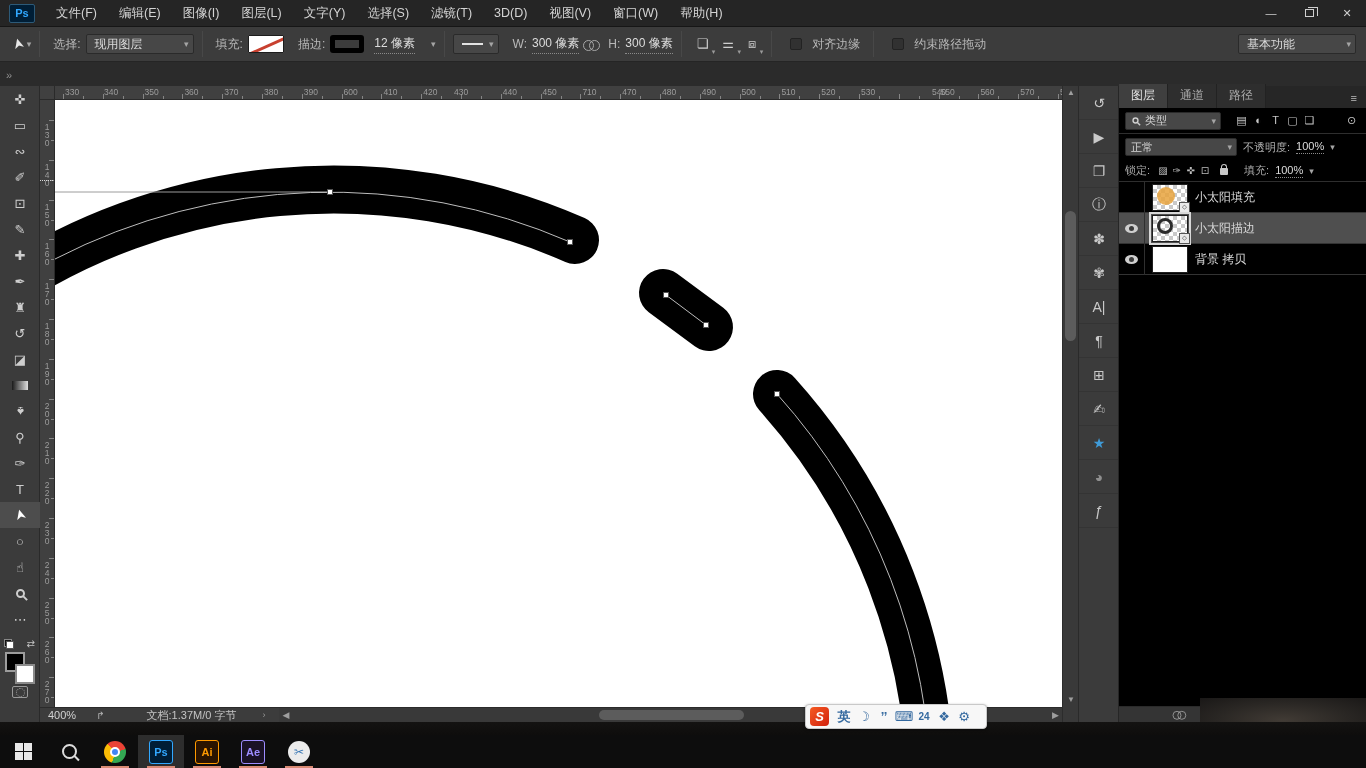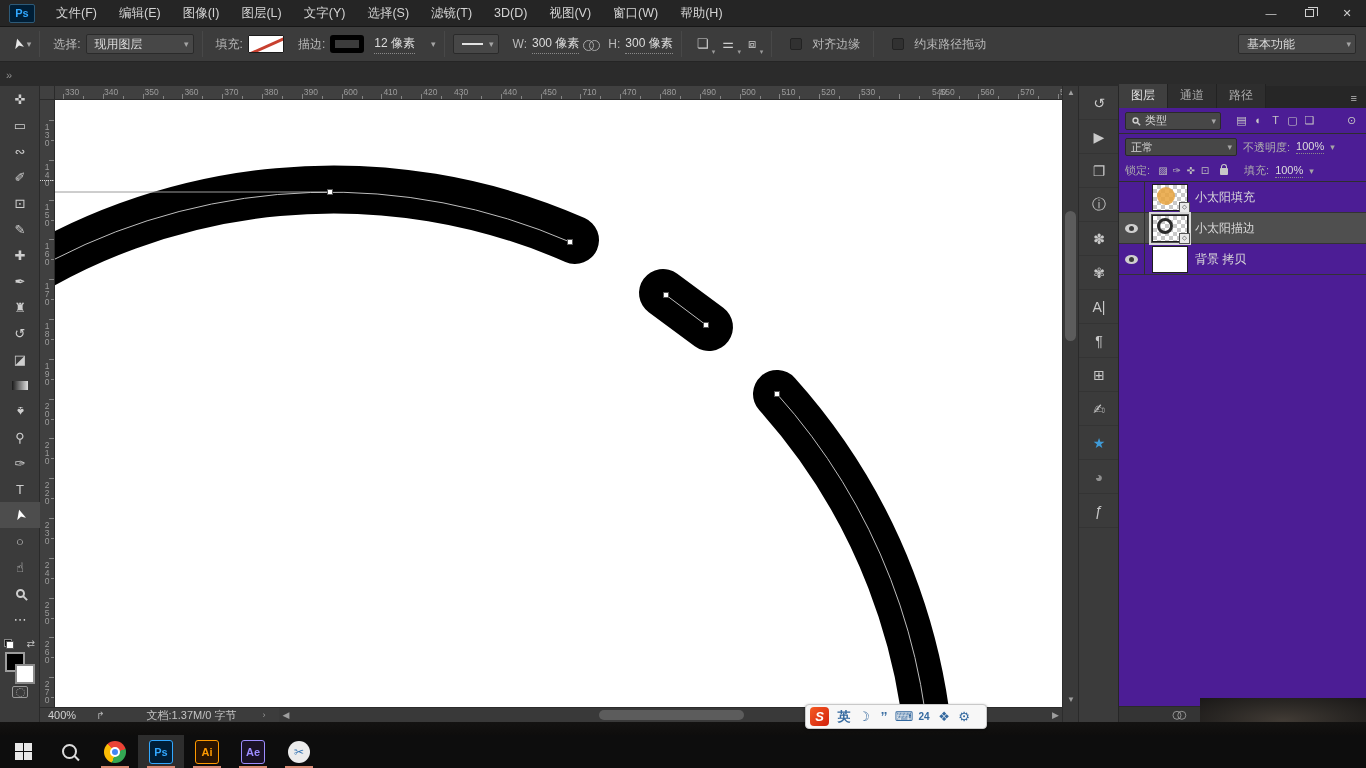--- a/index.html
+++ b/index.html
@@ -98,21 +98,21 @@
   .status-chev { margin-left:26px; color:#9a9a9a; font-size:9px; }
   .hscroll { position:relative; flex:1; height:15px; margin-left:14px; background:#393939; }
   .hthumb { position:absolute; left:320px; top:2px; width:145px; height:10px; background:#5c5c5c; border-radius:5px; }
   .h-arrow { position:absolute; top:2px; color:#9e9e9e; font-size:9px; }
 
   
   .panelstrip { position:absolute; left:1078px; top:0; width:40px; height:636px; background:#3b3b3b; border-left:1px solid #2a2a2a;}
   .strip-btn { width:40px; height:34px; display:flex; align-items:center; justify-content:center; color:#c9c9c9; font-size:14px; border-bottom:1px solid #343434;}
 
   
-  .layerspanel { position:absolute; left:1118px; top:0; width:248px; height:636px; background:#4c1d95; border-left:1px solid #262626;}
+  .layerspanel { position:absolute; left:1118px; top:0; width:248px; height:636px; background:#000000; border-left:1px solid #262626;}
   .lp-tabs { height:22px; background:#262626; display:flex; align-items:flex-end; }
   .lp-tab { padding:3px 12px 4px; font-size:12px; color:#ababab; background:#2e2e2e; border-right:1px solid #222; }
   .lp-tab.active { background:#3f3f3f; color:#e2e2e2; }
   .lp-menu { margin-left:auto; color:#bdbdbd; padding:0 8px 4px; font-size:11px; letter-spacing:1px;}
   .lp-row { display:flex; align-items:center; padding:0 6px; gap:6px; }
   .lp-filter { height:26px; border-bottom:1px solid #2e2e2e; }
   .lp-dd { height:18px; background:#474747; border:1px solid #2a2a2a; border-radius:2px; display:flex; align-items:center; gap:5px; padding:0 4px 0 5px; color:#d8d8d8; font-size:11px;}
   .ficon { color:#c6c6c6; font-size:11px; width:17px; text-align:center; }
   .lp-blend { height:26px; }
   .lp-label { color:#adadad; font-size:11px; white-space:nowrap;}

